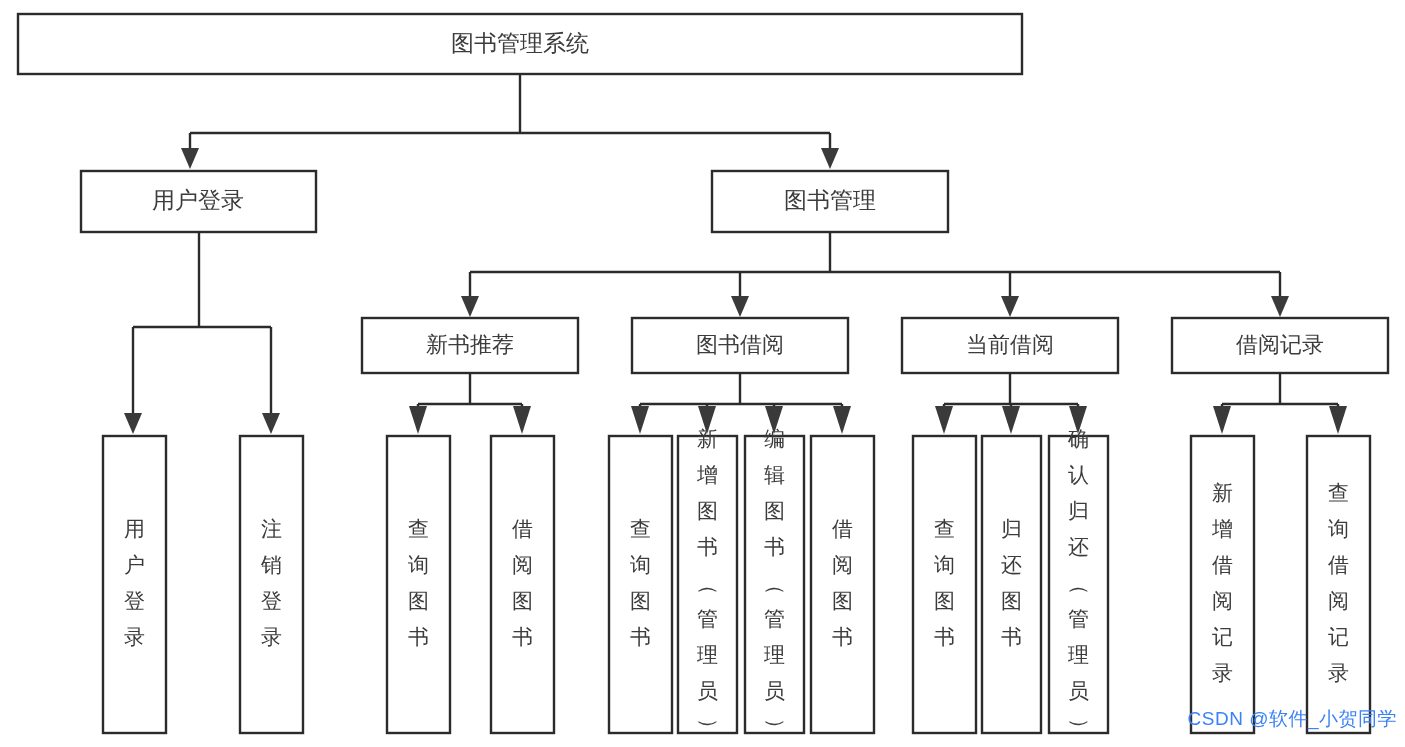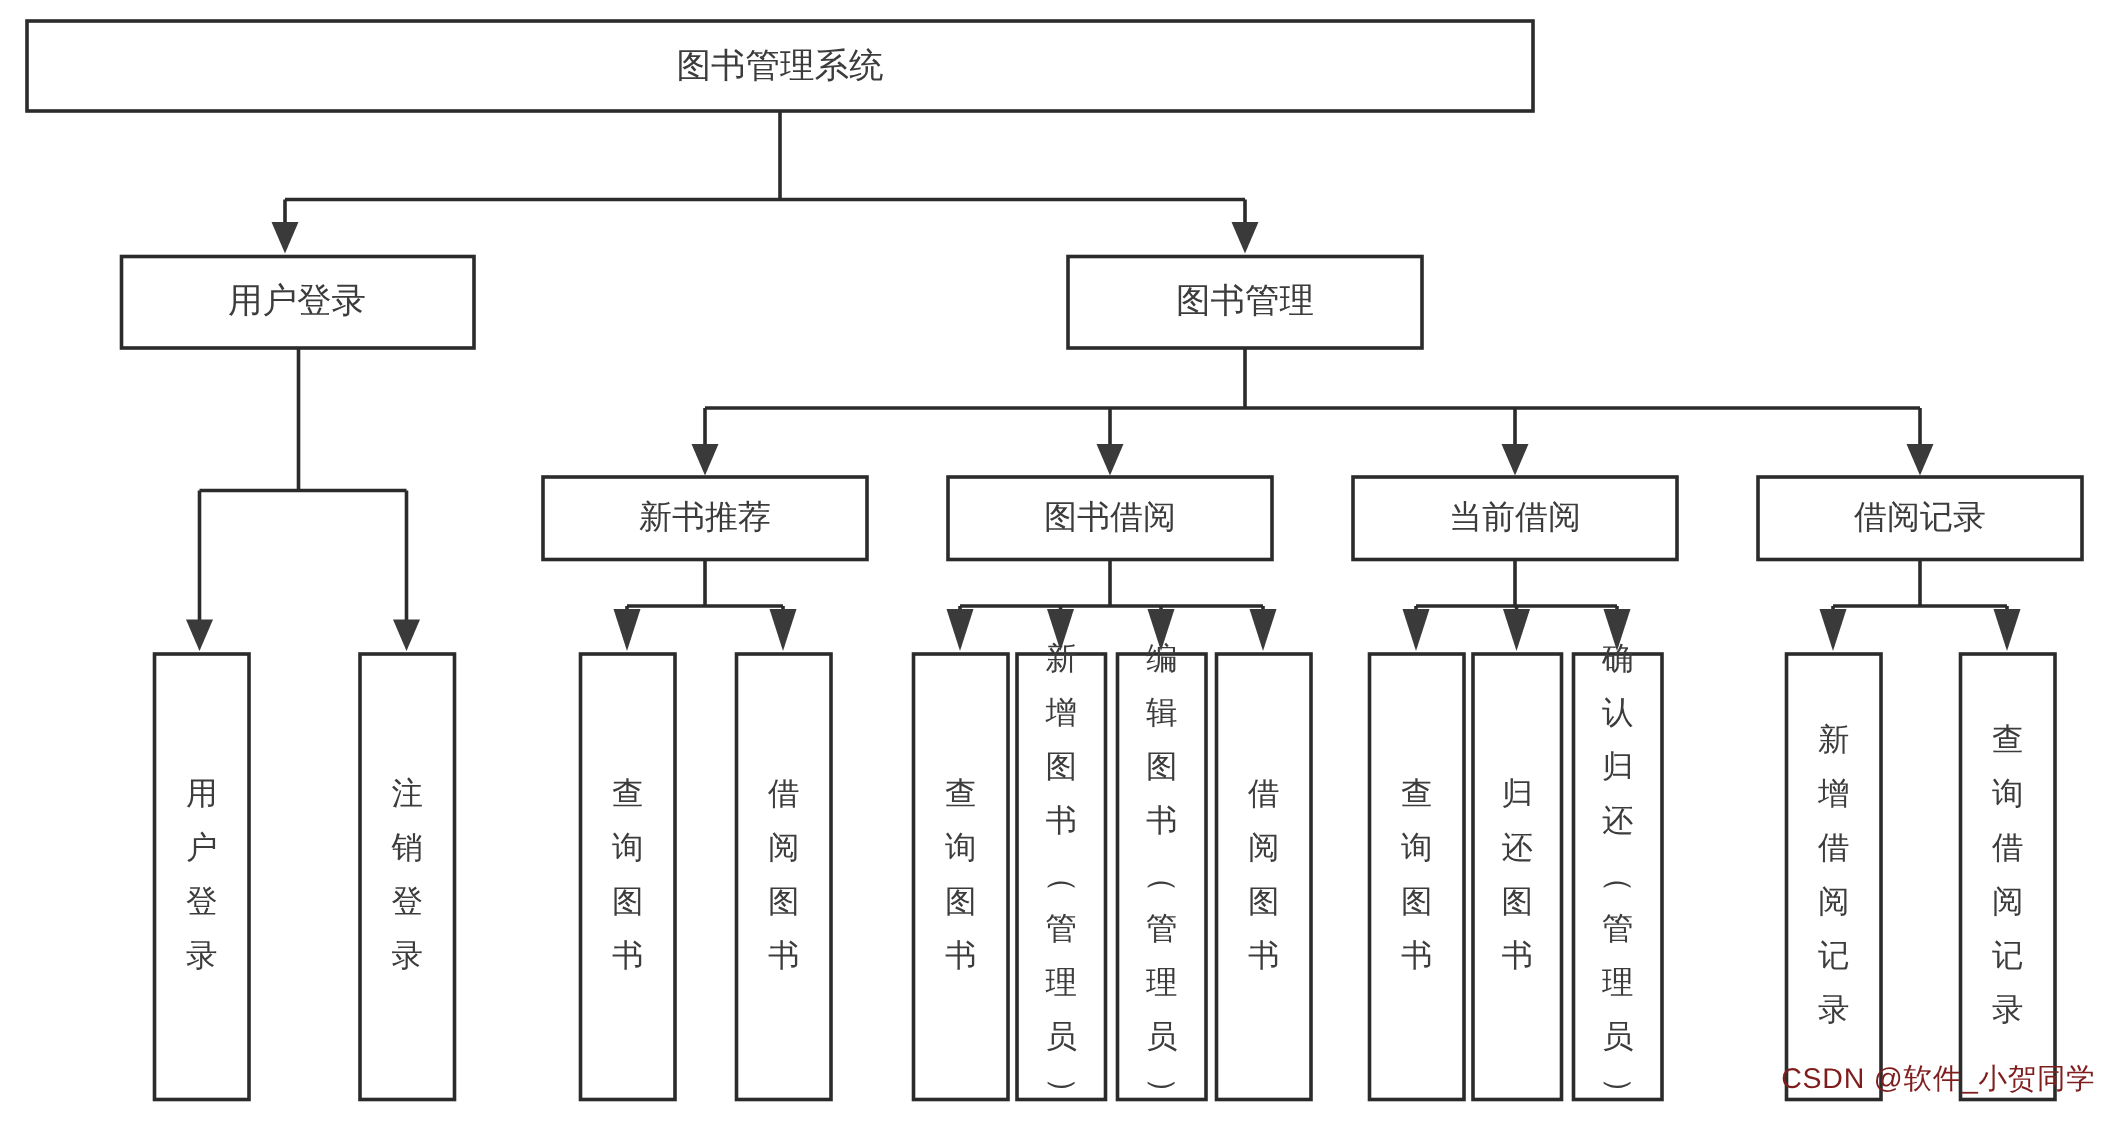--- a/index.html
+++ b/index.html
@@ -58,21 +58,21 @@
     font-size: 21px;
     text-anchor: middle;
     dominant-baseline: middle;
   }
   .watermark {
     position: absolute;
     right: 8px;
     bottom: 6px;
     font-family: "Liberation Sans", "DejaVu Sans", sans-serif;
     font-size: 19px;
-    color: #7f1d1d;
+    color: #3b82f6;
     letter-spacing: 0.5px;
     white-space: nowrap;
     user-select: none;
   }
 </style>
 </head>
 <body>
 
 <div id="diagram-root">
 

